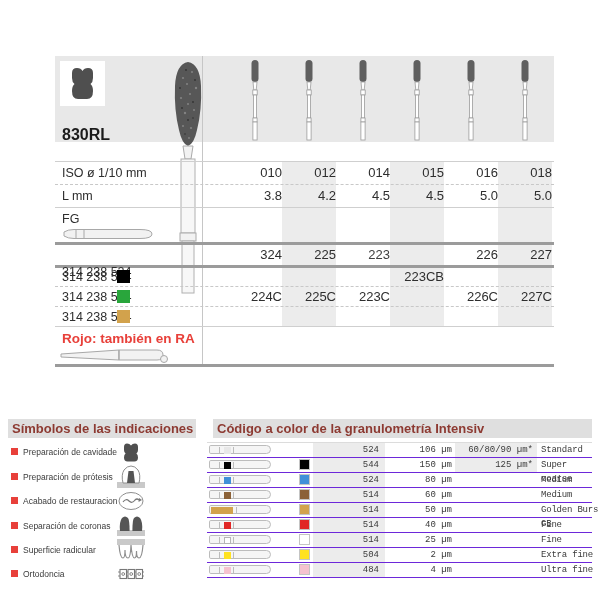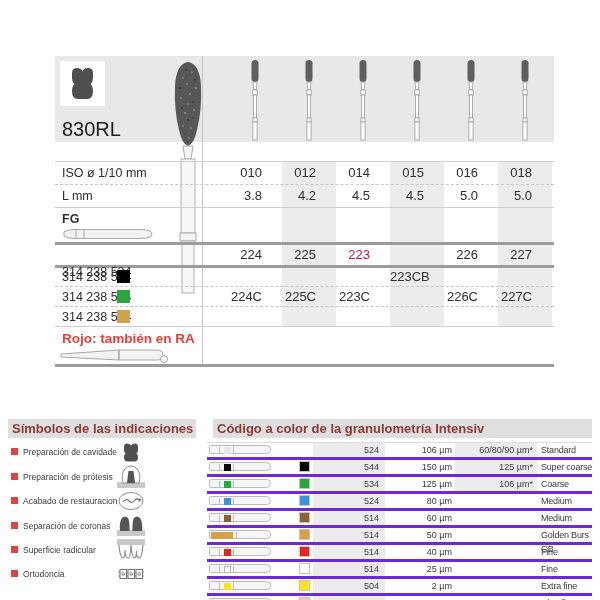--- a/index.html
+++ b/index.html
@@ -3,45 +3,45 @@
 <meta charset="utf-8">
 <style>
   html,body{margin:0;padding:0;background:#fff;}
   #stage{position:relative;width:600px;height:600px;background:#fff;overflow:hidden;
          font-family:"Liberation Sans", sans-serif;color:#2e2e2e;}
   .abs{position:absolute;}
   
   #panel{left:55px;top:56px;width:499px;height:311px;}
   .band{left:0;top:0;width:499px;height:86px;background:#e8e8e8;}
   .tooth-box{left:5px;top:5px;width:45px;height:45px;background:#fff;}
-  .model{left:7px;top:62px;font-size:20px;font-weight:normal;color:#1c1c1c;}
+  .model{left:7px;top:70px;font-size:16px;font-weight:bold;color:#1c1c1c;}
   .vdiv{left:147px;top:0;width:1px;height:311px;background:#c6c6c6;}
   .graycol{top:105px;height:166px;width:54px;background:#ececec;}
   .hline{left:0;width:499px;height:0;border-top:1px solid #cfcfcf;}
   .hline.dashed{border-top:1px dashed #c8c8c8;}
   .hline.thick{border-top:3px solid #9b9b9b;}
   .rowlabel{left:7px;font-size:12.5px;line-height:20px;height:20px;}
-  .rowlabel.bold{font-weight:bold;}
+  .rowlabel.bold{font-weight:normal;}
   .vrow{left:173px;width:324px;display:flex;font-size:13px;line-height:20px;height:20px;}
-  .vrow .cell{width:54px;text-align:right;padding-right:20px;box-sizing:border-box;}
-  .red-val{color:#be185d;}
+  .vrow .cell{width:54px;text-align:right;padding-right:0;box-sizing:border-box;}
+  .red-val{color:#404040;}
   .note-red{left:7px;font-size:13.5px;font-weight:bold;color:#e8403a;line-height:18px;}
   .psq{width:13px;height:13px;left:62px;}
   .smallbur{top:4px;width:14px;height:82px;}
   
   .secbar{height:19px;background:#dfdfdf;}
   .sectitle{font-size:13px;font-weight:bold;color:#8d3a32;line-height:19px;padding-left:4px;white-space:nowrap;}
   
   .symitem{left:8px;width:150px;height:22px;}
   .symitem .bullet{position:absolute;left:3px;top:7px;width:7px;height:7px;background:#e8403a;}
   .symitem .slabel{position:absolute;left:15px;top:0;font-size:8.5px;line-height:22px;color:#3b3b3b;white-space:nowrap;}
   .symitem .icbox{position:absolute;left:108px;top:-1px;width:30px;height:24px;}
   
   #gtable{left:207px;top:442px;width:385px;border-top:1px solid #dcdcdc;}
-  .grow{position:relative;width:385px;height:14px;border-bottom:3px solid #6d28d9;font-size:9px;color:#3a3a3a;}
+  .grow{position:relative;width:385px;height:14px;border-bottom:1px solid #6d28d9;font-size:9px;color:#3a3a3a;font-family:Liberation Mono, monospace;}
   .grow .gbur{position:absolute;left:2px;top:2px;width:62px;height:9px;background:#f5f5f5;border:1px solid #bcbcbc;
               border-radius:2px 5px 5px 2px;box-sizing:border-box;}
   .grow .cline{position:absolute;top:1px;width:1px;height:7px;background:#bcbcbc;}
   .grow .band{position:absolute;left:14px;top:1px;width:7px;height:7px;}
   .grow .band.wide{left:1px;width:22px;}
   .grow .band.white{border:1px solid #b5b5b5;box-sizing:border-box;}
   .gsq{position:absolute;left:92px;top:1px;width:11px;height:11px;border:1px solid #c4c4c4;box-sizing:border-box;}
   .gcell{position:absolute;top:0;line-height:14px;}
   .g-code{left:106px;width:72px;background:#ececec;text-align:right;padding-right:6px;box-sizing:border-box;}
   .g-grain{left:178px;width:67px;text-align:right;}
@@ -182,21 +182,21 @@
 
     <div class="abs rowlabel bold" style="top:153px">FG</div>
     <svg class="abs" style="left:7px;top:171px" width="92" height="14" viewBox="0 0 92 14">
       <path d="M2 5 Q6 2.5 12 2.5 L78 2.5 Q90 2.5 90 7 Q90 11.5 78 11.5 L12 11.5 Q6 11.5 2 9 Z" fill="#f2f2f2" stroke="#a8a8a8" stroke-width="1"></path>
       <line x1="14" y1="3" x2="14" y2="11" stroke="#a8a8a8" stroke-width="1"></line>
       <line x1="22" y1="2.5" x2="22" y2="11.5" stroke="#a8a8a8" stroke-width="1"></line>
     </svg>
 
     <div class="abs rowlabel" style="top:206px">314 238 524</div>
     <div class="abs vrow" style="top:189px">
-      <div class="cell">224</div>
+      <div class="cell">324</div>
       <div class="cell">225</div>
       <div class="cell red-val">223</div>
       <div class="cell"></div>
       <div class="cell">226</div>
       <div class="cell">227</div>
     </div>
 
     <div class="abs rowlabel" style="top:211px">314 238 544</div>
     <div class="abs psq" style="top: 214px; background-color: rgb(0, 0, 0);"></div>
     <div class="abs vrow" style="top:211px">
@@ -337,32 +337,20 @@
           <div class="band" style="background-color: rgb(0, 0, 0);"></div>
           <div class="cline" style="left:23px"></div>
         </div>
       <div class="gsq" style="background-color: rgb(0, 0, 0);"></div>
       <div class="gcell g-code">544</div>
       <div class="gcell g-grain">150 µm</div>
       <div class="gcell g-alt">125 µm*</div>
       <div class="gcell g-label">Super coarse</div>
     </div>
 
-    <div class="grow">
-      <div class="gbur">
-          <div class="cline" style="left:9px"></div>
-          <div class="band" style="background-color: rgb(41, 166, 60);"></div>
-          <div class="cline" style="left:23px"></div>
-        </div>
-      <div class="gsq" style="background-color: rgb(41, 166, 60);"></div>
-      <div class="gcell g-code">534</div>
-      <div class="gcell g-grain">125 µm</div>
-      <div class="gcell g-alt">106 µm*</div>
-      <div class="gcell g-label">Coarse</div>
-    </div>
 
     <div class="grow">
       <div class="gbur">
           <div class="cline" style="left:9px"></div>
           <div class="band" style="background-color: rgb(64, 144, 216);"></div>
           <div class="cline" style="left:23px"></div>
         </div>
       <div class="gsq" style="background-color: rgb(64, 144, 216);"></div>
       <div class="gcell g-code">524</div>
       <div class="gcell g-grain">80 µm</div>

